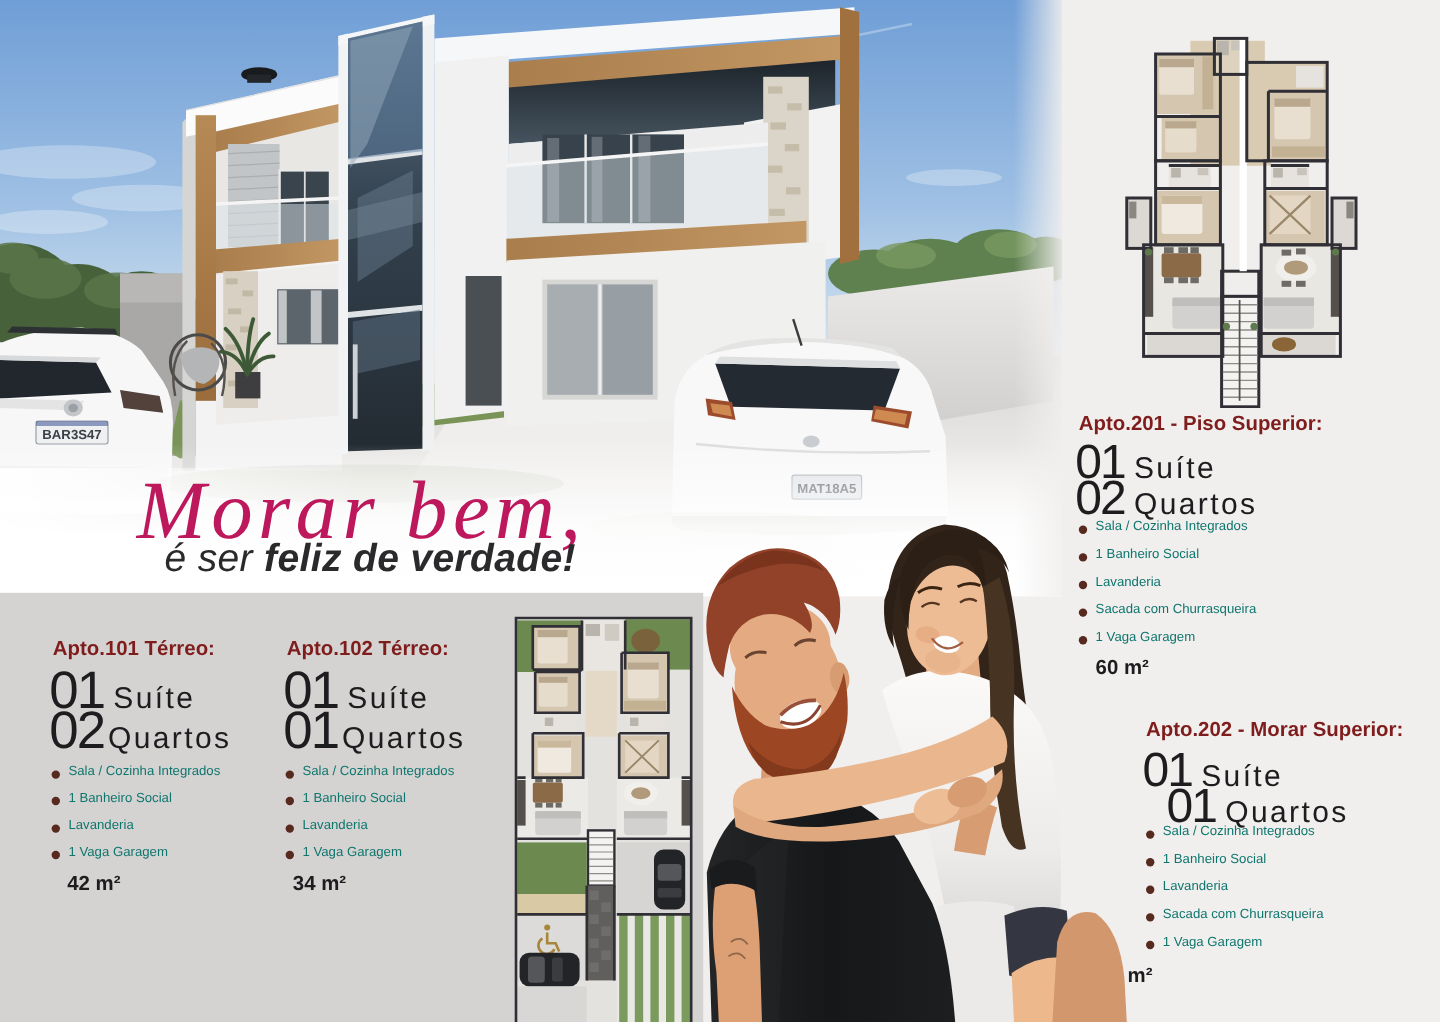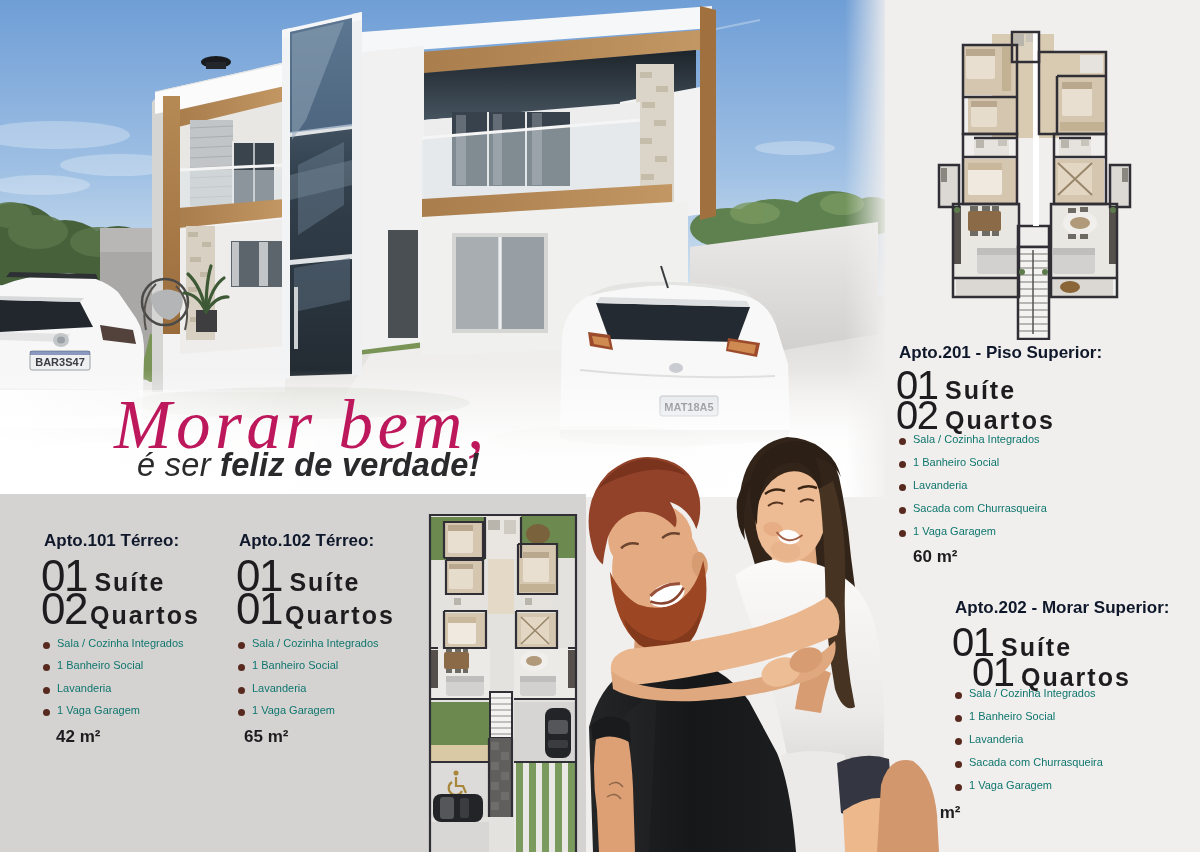--- a/index.html
+++ b/index.html
@@ -1,21 +1,21 @@
 <!DOCTYPE html>
 <html><head>
 <meta charset="utf-8">
 <style>
   html,body{margin:0;padding:0}
   body{width:1200px;height:852px;position:relative;overflow:hidden;background:#f0efed;font-family:"Liberation Sans",sans-serif}
   .abs{position:absolute}
-  .apt-title{font-weight:bold;color:#0f172a;font-size:17px;letter-spacing:0;white-space:nowrap;line-height:1}
+  .apt-title{font-weight:bold;color:#7f1d1d;font-size:17px;letter-spacing:0;white-space:nowrap;line-height:1}
   .numrow{white-space:nowrap;color:#1d1c1e;line-height:1}
   .bignum{font-size:44px;font-weight:400;letter-spacing:-1.5px}
-  .numlabel{font-size:25px;font-weight:700;letter-spacing:2px;margin-left:3px}
+  .numlabel{font-size:25px;font-weight:400;letter-spacing:2px;margin-left:3px}
   .bullets{color:#0f766e;font-size:11px}
   .bullets div{position:relative;padding-left:14px;height:22.4px;white-space:nowrap}
   .bullets div:before{content:"";position:absolute;left:0;top:5px;width:7px;height:7px;border-radius:50%;background:#57291f}
   .area{font-weight:bold;font-size:17px;color:#1d1c1e}
 </style>
 </head>
 <body>
 
 <div class="abs" style="left:0;top:0;width:885px;height:497px">
 <svg width="885" height="497" viewBox="0 0 885 497" xmlns="http://www.w3.org/2000/svg">
@@ -329,21 +329,21 @@
 
 <div class="abs numrow" style="left:236px;top:587px"><span class="bignum">01</span><span class="numlabel">Quartos</span></div>
 
 <div class="abs bullets" style="left:238px;top:637px">
   <div>Sala / Cozinha Integrados</div>
   <div>1 Banheiro Social</div>
   <div>Lavanderia</div>
   <div>1 Vaga Garagem</div>
 </div>
 
-<div class="abs area" style="left:244px;top:727px">65 m²</div>
+<div class="abs area" style="left:244px;top:727px">34 m²</div>
 
 <div class="abs apt-title" style="left:899px;top:344px">Apto.201 - Piso Superior:</div>
 
 <div class="abs numrow" style="left:896px;top:365px"><span class="bignum" style="font-size:40px">01</span>&nbsp;<span class="numlabel" style="font-size:25px">Suíte</span></div>
 
 <div class="abs numrow" style="left:896px;top:395px"><span class="bignum" style="font-size:40px">02</span>&nbsp;<span class="numlabel" style="font-size:25px">Quartos</span></div>
 
 <div class="abs bullets" style="left:899px;top:433px">
   <div style="height:23px">Sala / Cozinha Integrados</div>
   <div style="height:23px">1 Banheiro Social</div>

